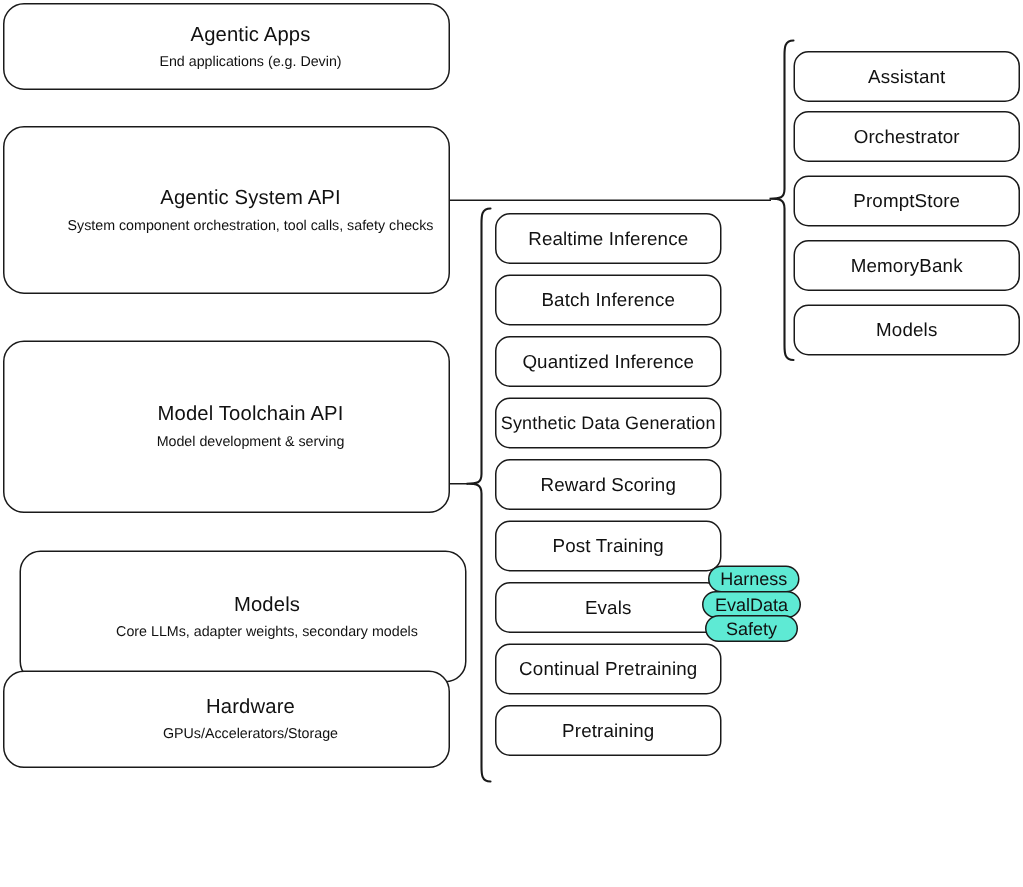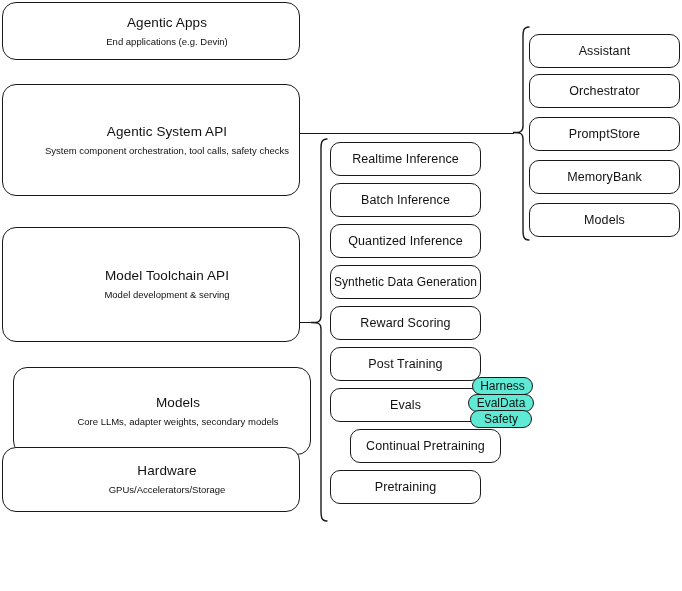--- a/index.html
+++ b/index.html
@@ -156,21 +156,21 @@
   </div>
   <div class="node mid-node" style="top:306px;">
     <div class="title">Reward Scoring</div>
   </div>
   <div class="node mid-node" style="top:347px;">
     <div class="title">Post Training</div>
   </div>
   <div class="node mid-node" style="top:388px;">
     <div class="title">Evals</div>
   </div>
-  <div class="node mid-node" style="top:429px;margin-left:20px;">
+  <div class="node mid-node" style="top:429px;">
     <div class="title">Continual Pretraining</div>
   </div>
   <div class="node mid-node" style="top:470px;">
     <div class="title">Pretraining</div>
   </div>
 
   <div class="badge" style="left:472px; top:377px; width:61px; height:18px;">Harness</div>
   <div class="badge" style="left:468px; top:394px; width:66px; height:18px;">EvalData</div>
   <div class="badge" style="left:470px; top:410px; width:62px; height:18px;">Safety</div>
 

